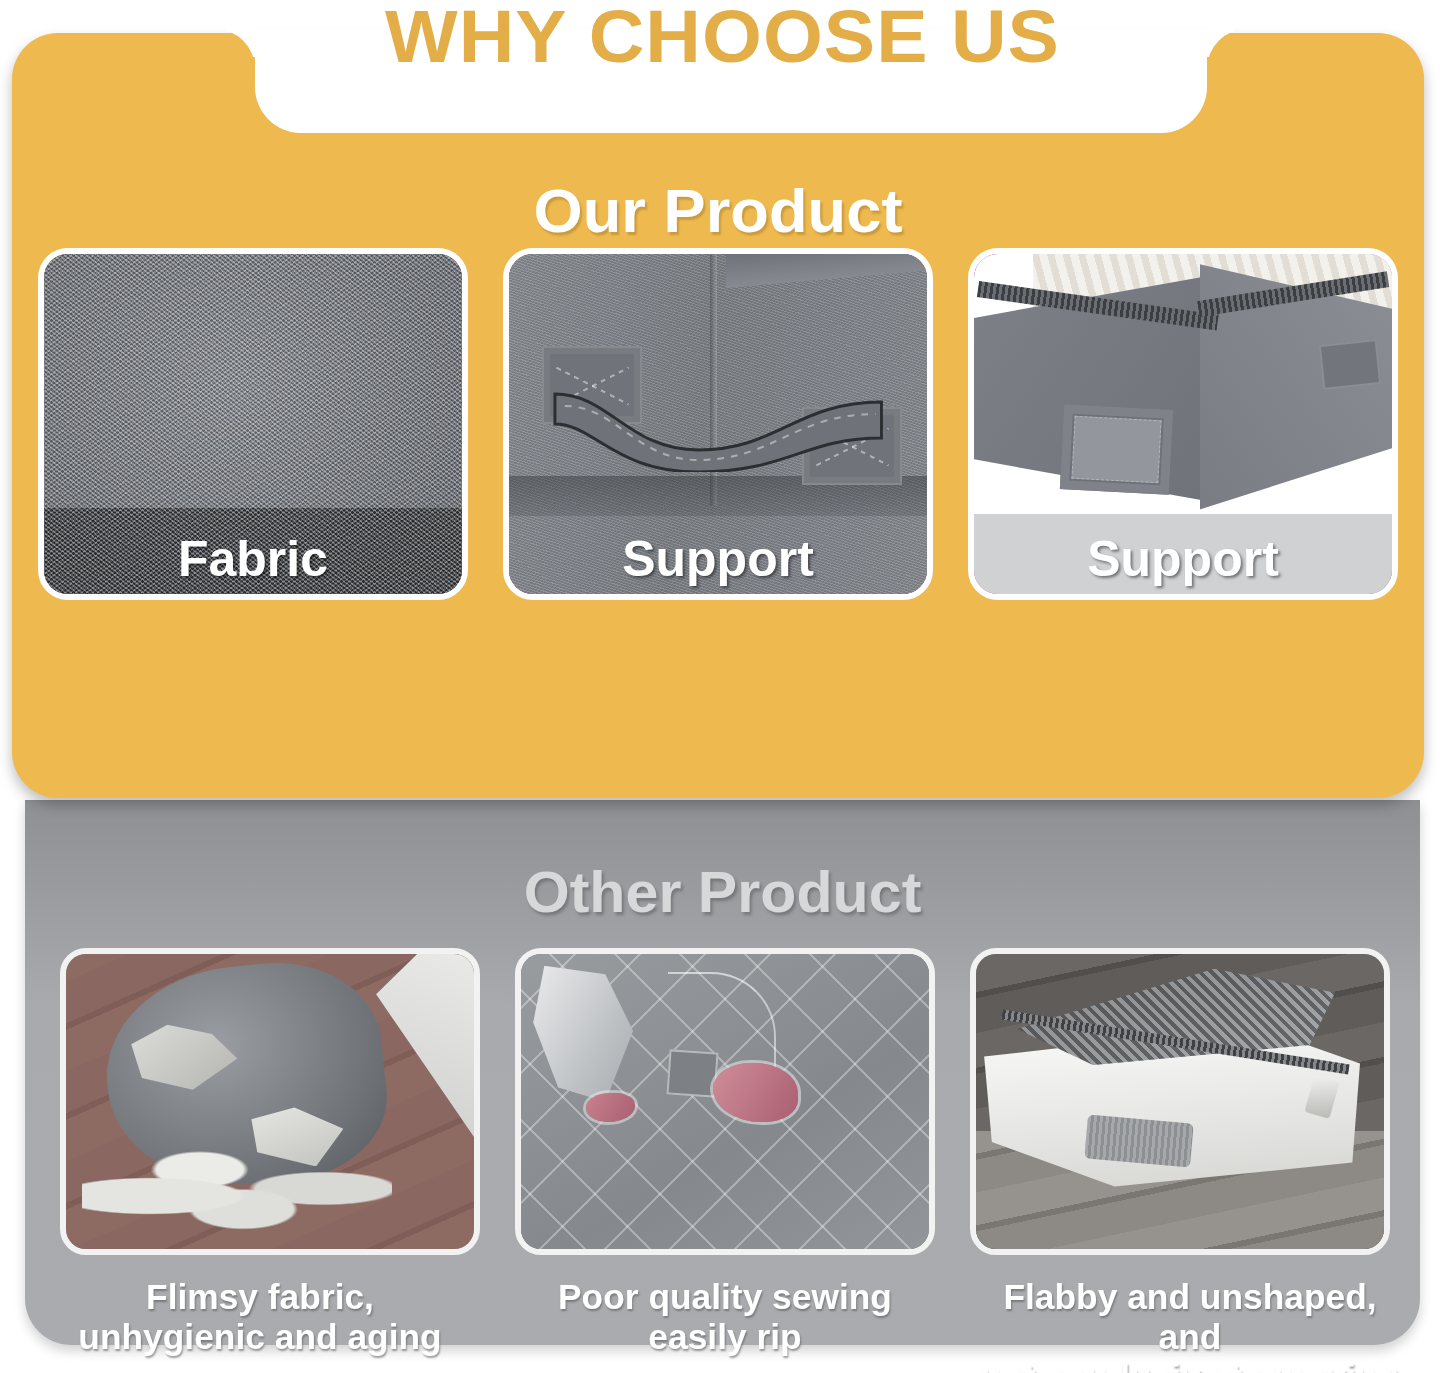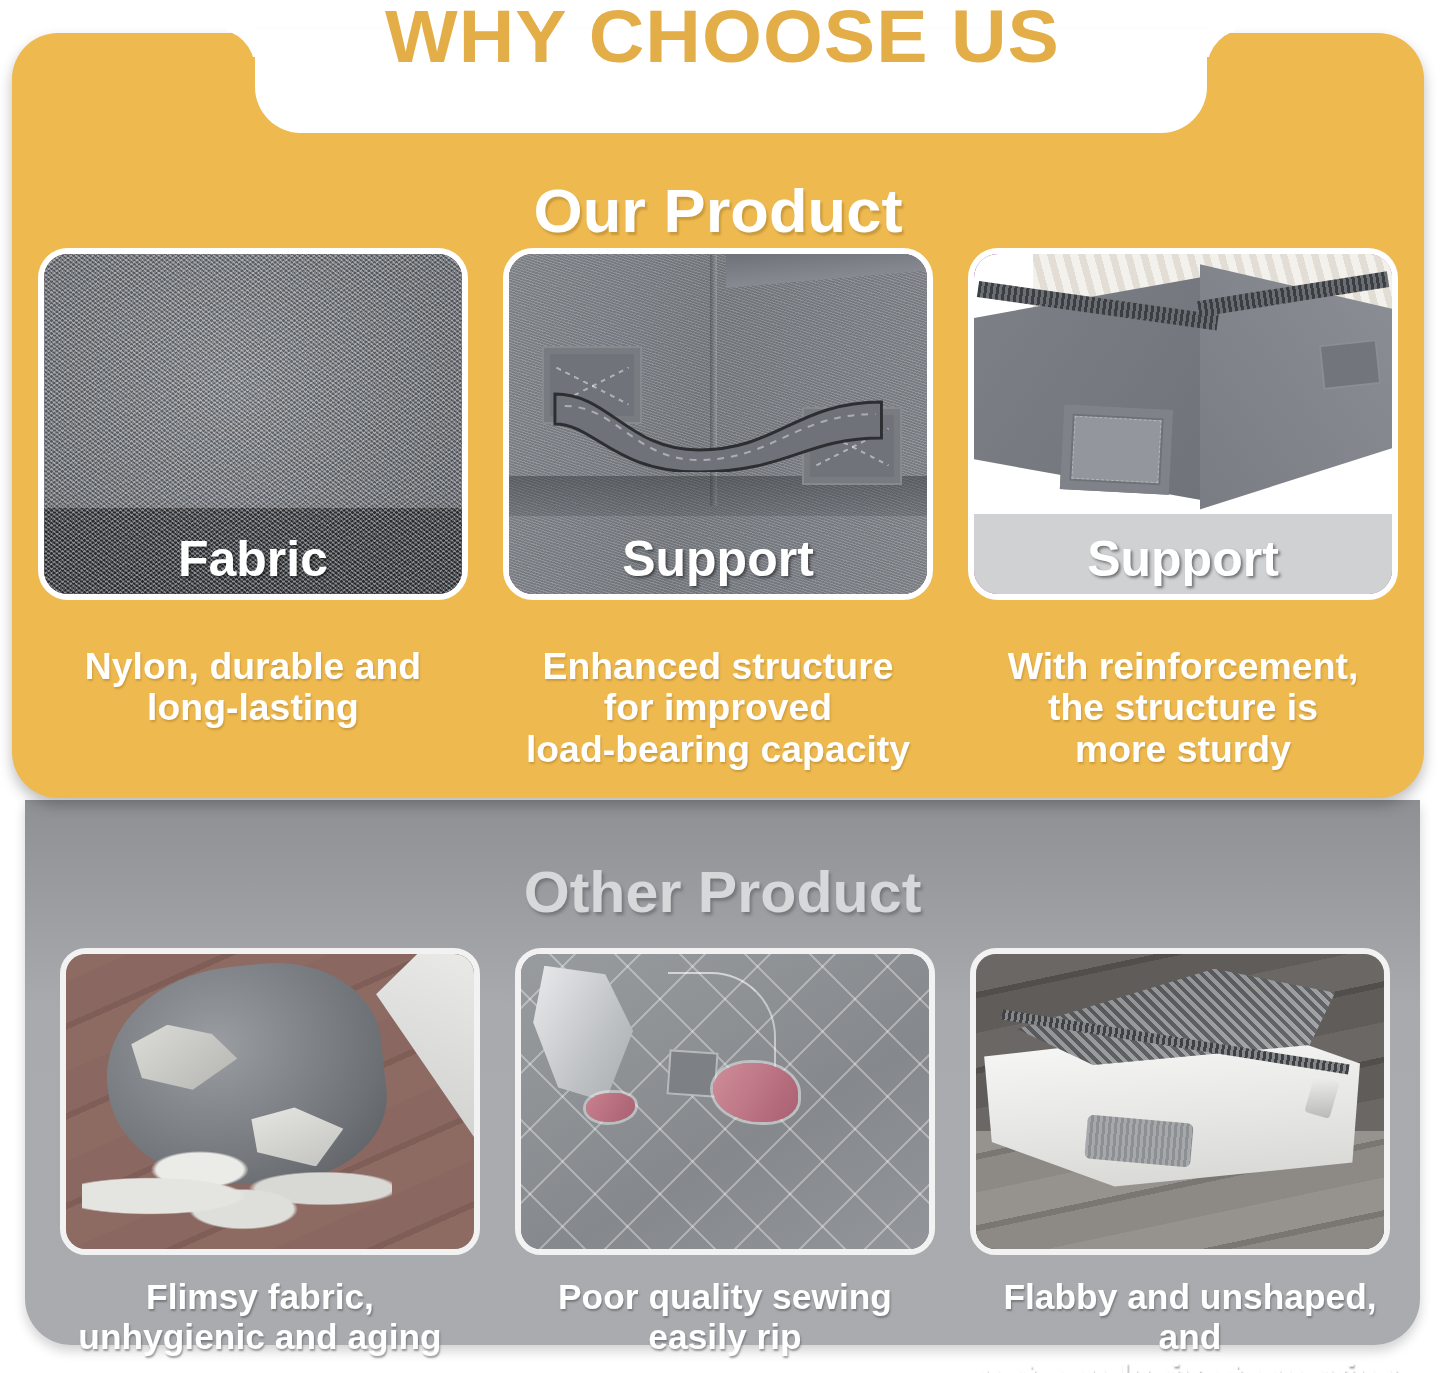--- a/index.html
+++ b/index.html
@@ -488,25 +488,20 @@
         <div class="zip-r"></div>
         <div class="label-win"></div>
         <div class="side-handle"></div>
       </div>
       <div class="card-scrim"></div>
       <div class="card-label">Support</div>
     </div>
 
   </div>
 
-  <div class="caps-our">
-    <div class="cap">Nylon, durable and<br>long-lasting</div>
-    <div class="cap">Enhanced structure<br>for improved<br>load-bearing capacity</div>
-    <div class="cap">With reinforcement,<br>the structure is<br>more sturdy</div>
-  </div>
 </div>
 
 <div class="panel-other"></div>
 
 <div class="heading-other">Other Product</div>
 
 <div class="row-other">
 
   <div class="card-other">
     <div class="art-broken">

